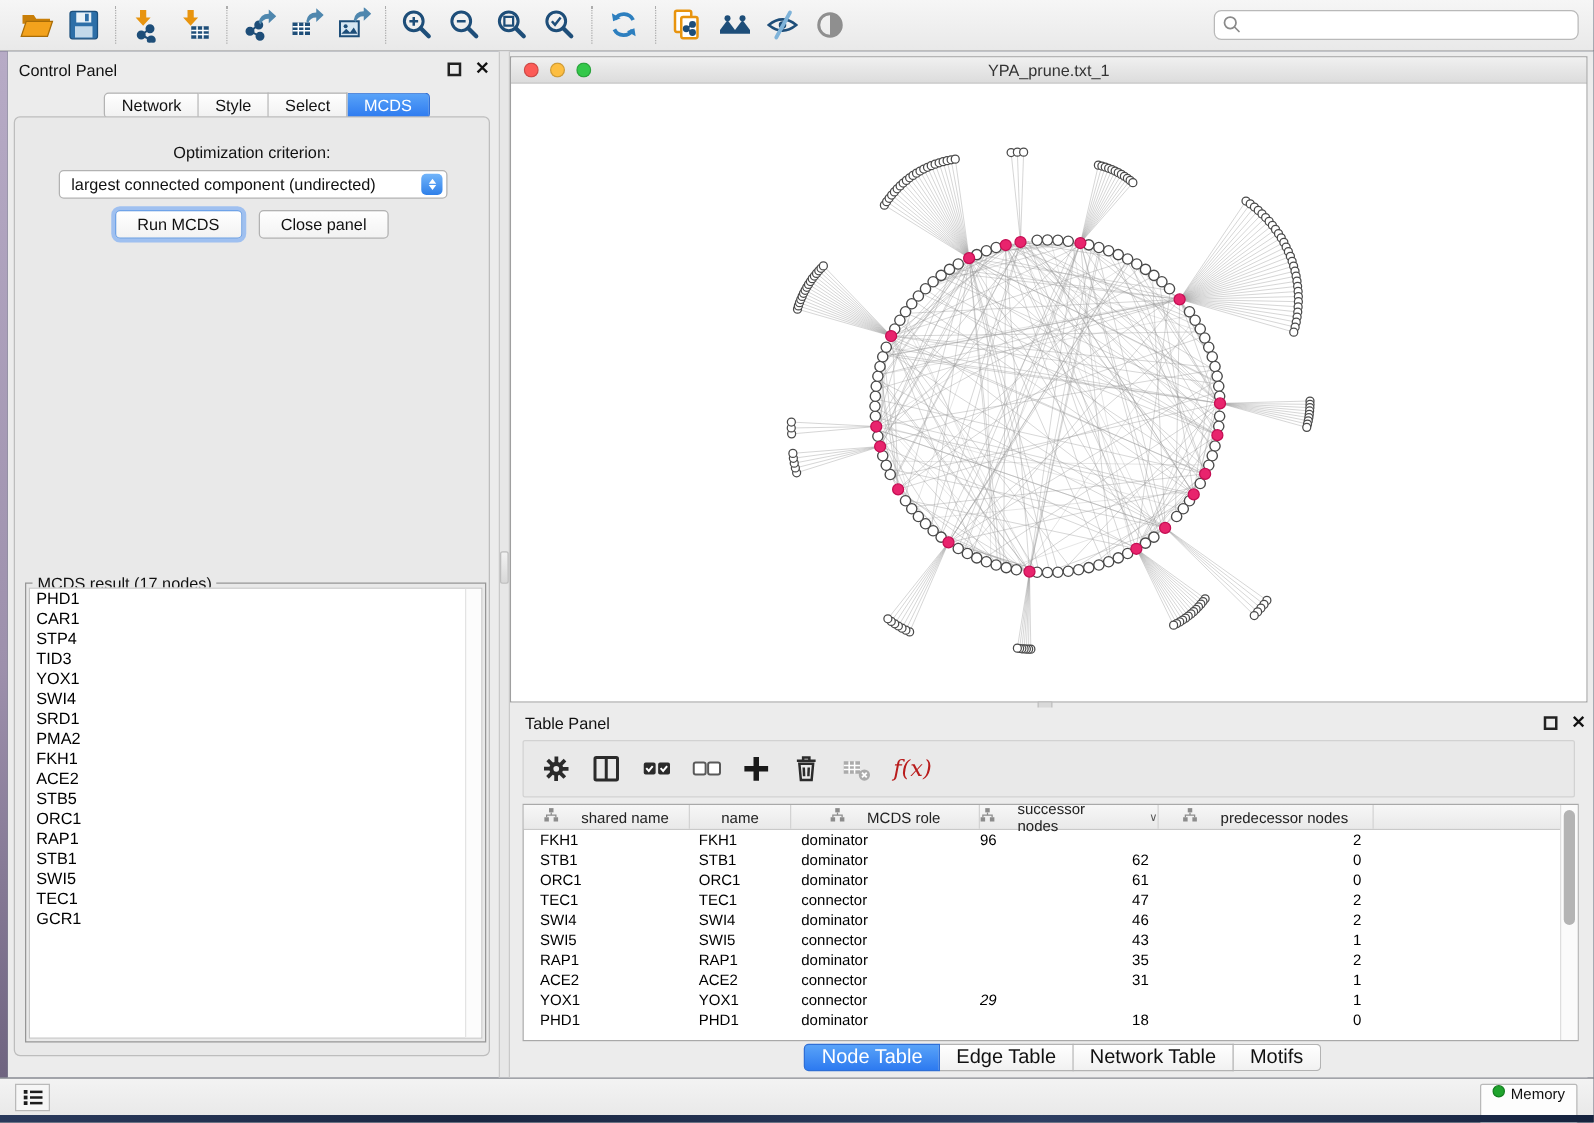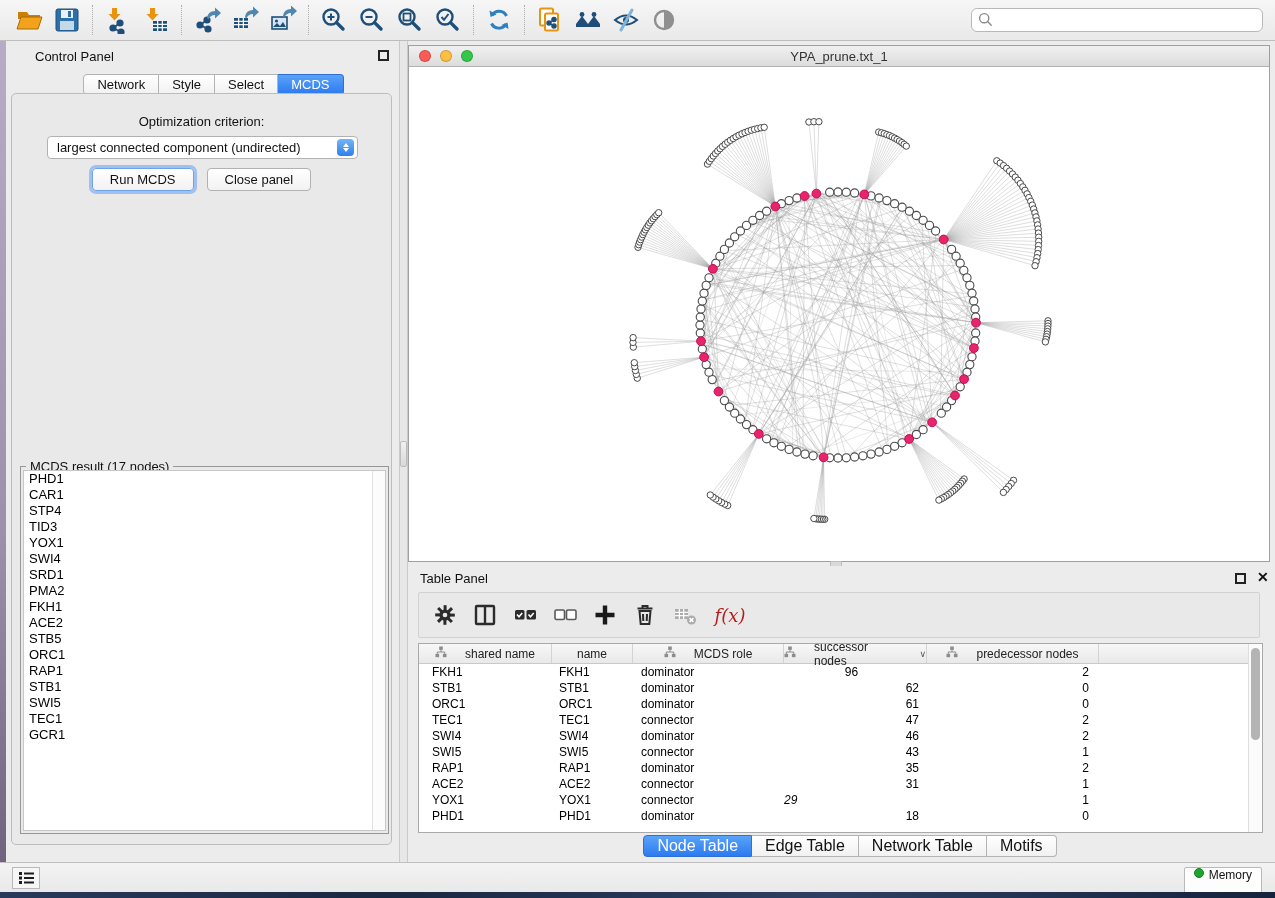--- a/index.html
+++ b/index.html
@@ -18,21 +18,21 @@
 
   
   #left-strip{left:0;top:41px;width:6px;height:821px;background:linear-gradient(#b7abc6,#9d90ac 60%,#6f6480);}
   #bottom-strip{left:0;top:892px;width:1275px;height:6px;background:linear-gradient(90deg,#2a3a5c,#1a2742 30%,#2e3f63 65%,#16233e);}
 
   
   #workspace{left:6px;top:41px;width:1269px;height:821px;background:#ececec;}
 
   
   #control-panel{left:6px;top:41px;width:393px;height:821px;}
-  #cp-titlebar{position:absolute;left:0;top:0;width:100%;height:28px;margin-left:20px;}
+  #cp-titlebar{position:absolute;left:0;top:0;width:100%;height:28px;}
   #cp-title{position:absolute;left:9px;top:8px;font-size:13px;color:#111;}
   .mini-float{position:absolute;top:9px;width:11px;height:11px;border:2px solid #222;background:transparent;}
   .mini-close{position:absolute;top:6px;font-size:14px;font-weight:bold;color:#111;line-height:14px;}
   #cp-float{left:352px;} #cp-close{left:374px;}
   #cp-tabs{position:absolute;left:0;top:33px;width:100%;display:flex;justify-content:center;}
   .seg{display:flex;padding-left:22px;}
   .seg .t{height:21px;line-height:19px;font-size:13px;padding:0 13px;background:linear-gradient(#ffffff,#f1f1f1);border:1px solid #b3b3b3;border-left:none;color:#111;cursor:default;white-space:nowrap;}
   .seg .t:first-child{border-left:1px solid #b3b3b3;border-radius:4px 0 0 4px;}
   .seg .t:last-child{border-radius:0 4px 4px 0;}
   .seg .t.active{background:linear-gradient(#59a3f8,#2d7af0);color:#fff;border-color:#2f6fd6;}
@@ -1091,21 +1091,21 @@
             </svg></span>
           <span>predecessor nodes</span>
         </div>
         <div class="hcell"></div>
       </div>
     <div id="tp-body">
         <div class="trow">
           <div class="tcell" style="width: 133px; text-align: left; padding-left: 13px;">FKH1</div>
           <div class="tcell" style="width: 81px; text-align: left; padding-left: 7px;">FKH1</div>
           <div class="tcell" style="width: 151px; text-align: left; padding-left: 8px;">dominator</div>
-          <div class="tcell" style="width: 143px; text-align: center; padding-right: 8px;">96</div>
+          <div class="tcell" style="width: 143px; text-align: left; padding-right: 8px;">96</div>
           <div class="tcell" style="width: 172px; text-align: right; padding-right: 10px;">2</div>
         </div>
         <div class="trow">
           <div class="tcell" style="width: 133px; text-align: left; padding-left: 13px;">STB1</div>
           <div class="tcell" style="width: 81px; text-align: left; padding-left: 7px;">STB1</div>
           <div class="tcell" style="width: 151px; text-align: left; padding-left: 8px;">dominator</div>
           <div class="tcell" style="width: 143px; text-align: right; padding-right: 8px;">62</div>
           <div class="tcell" style="width: 172px; text-align: right; padding-right: 10px;">0</div>
         </div>
         <div class="trow">

